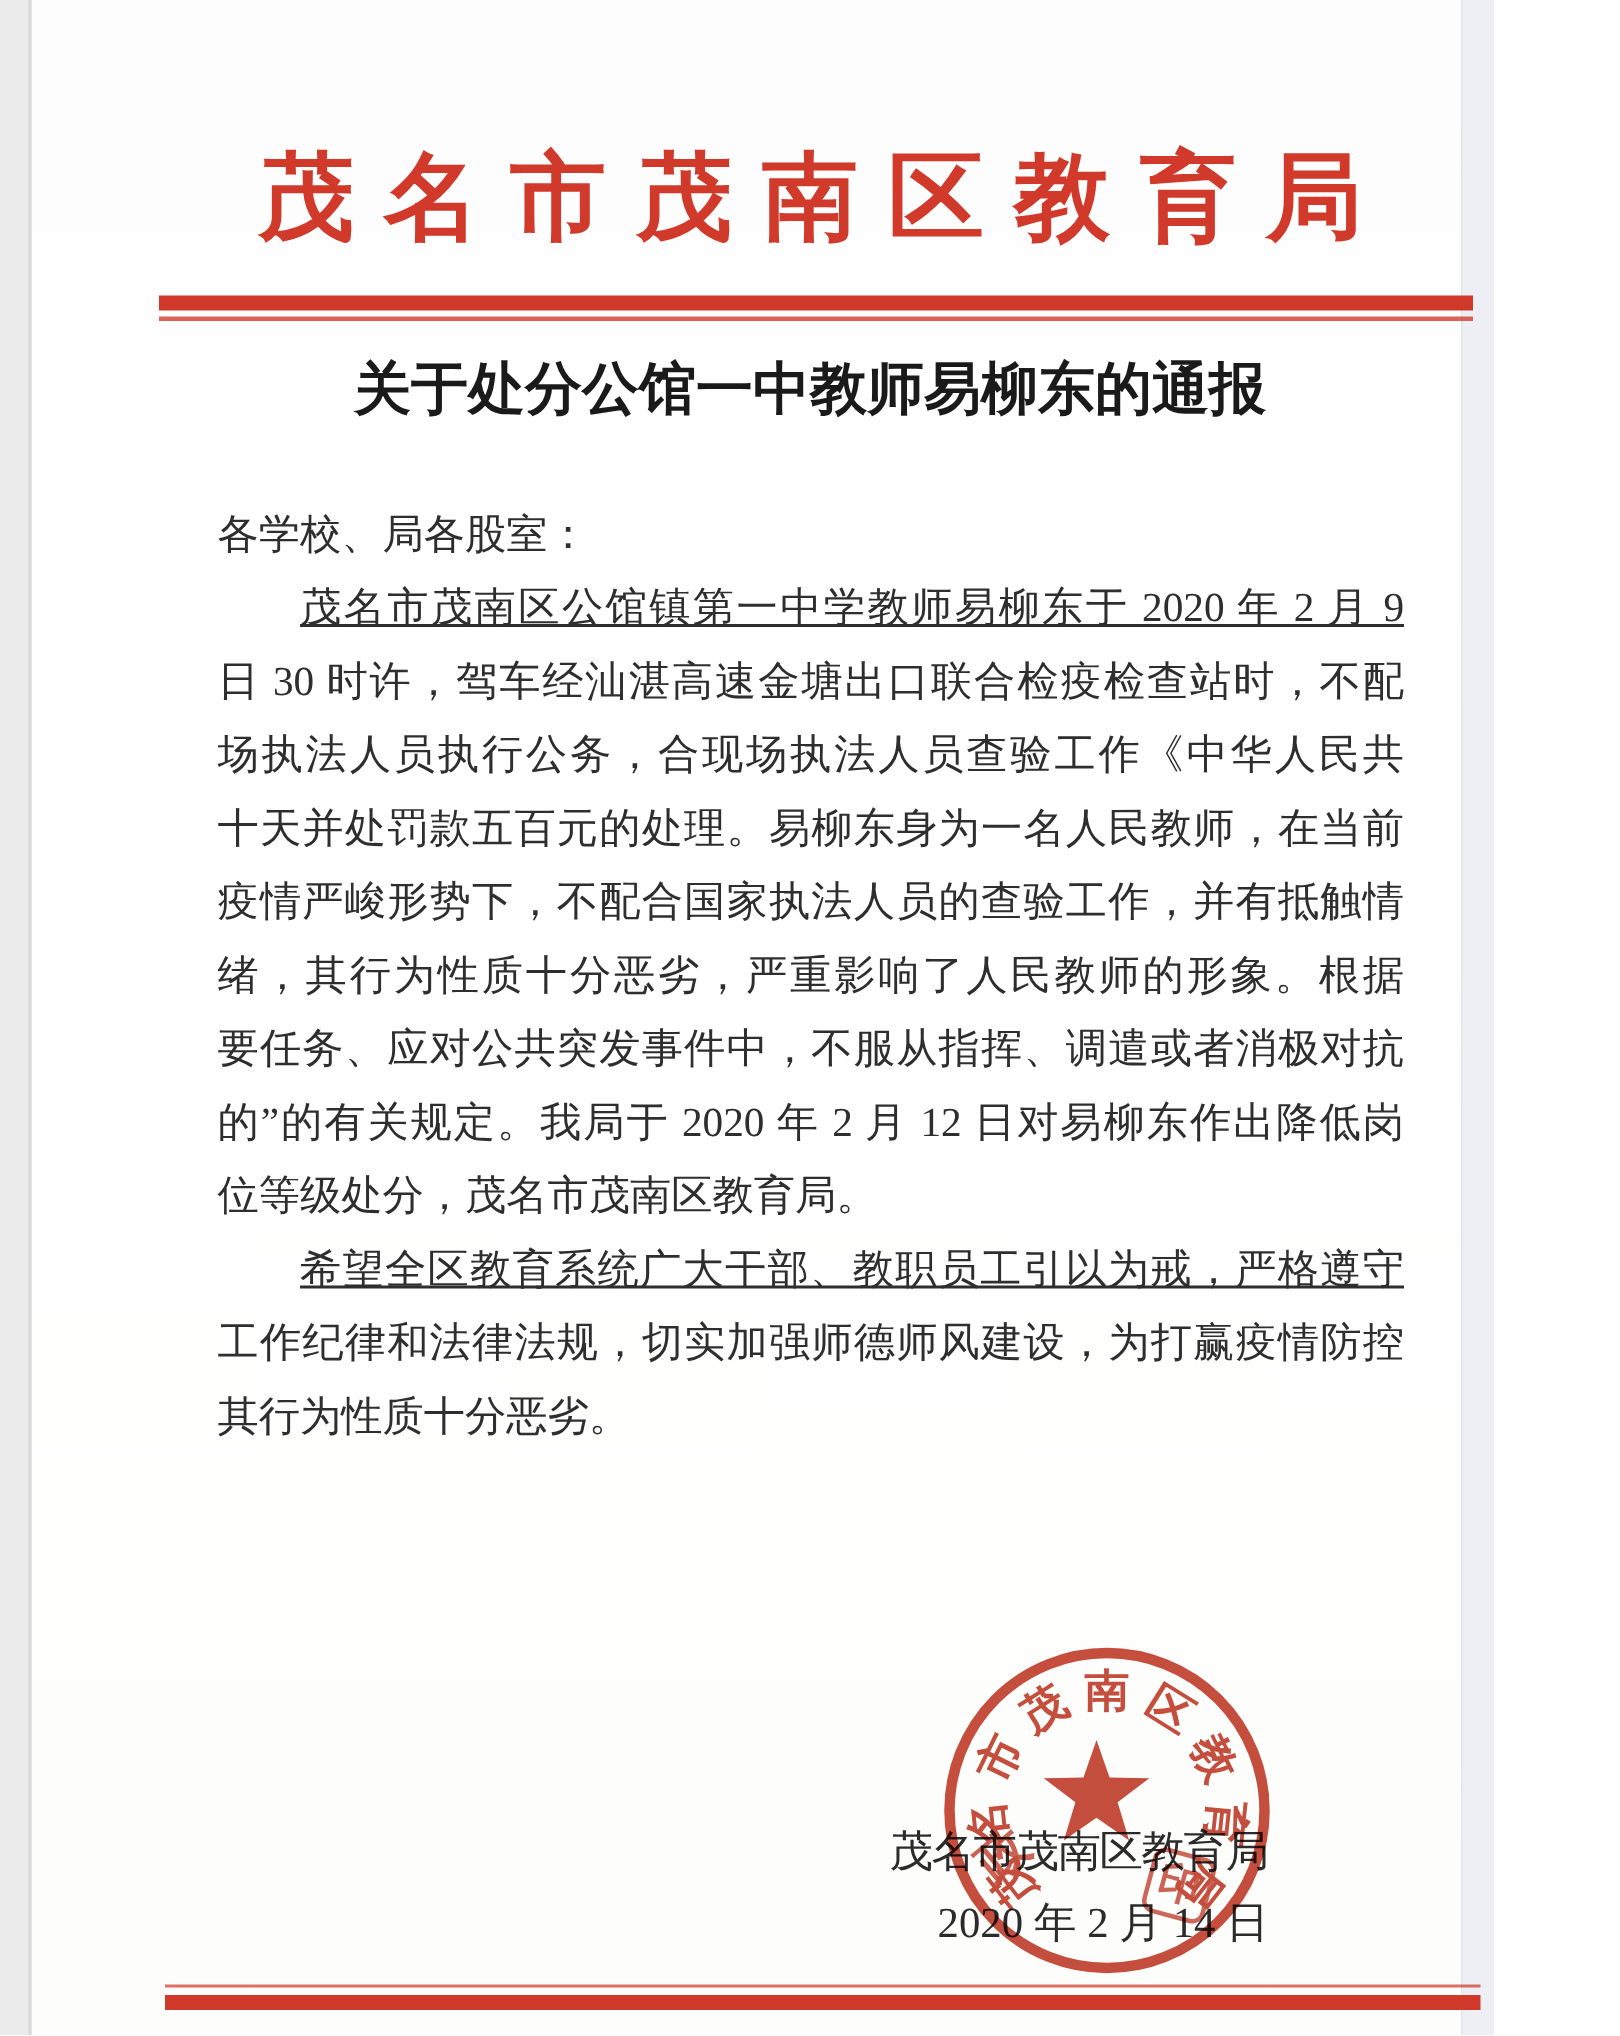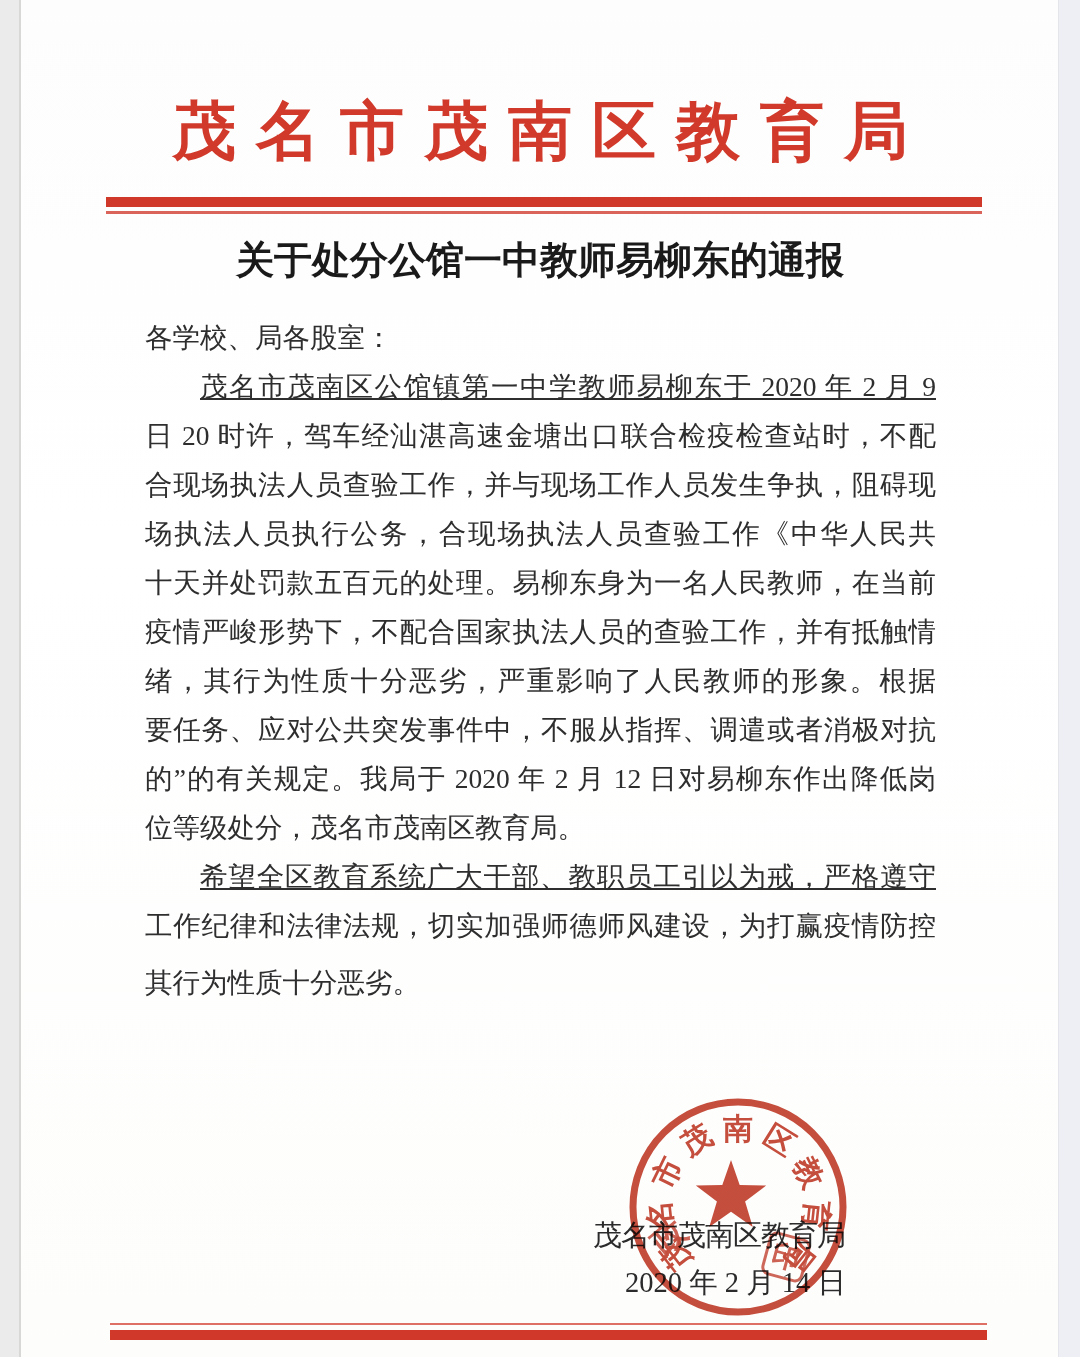--- a/index.html
+++ b/index.html
@@ -6,21 +6,21 @@
   :root{
     --header-red:#d13a2b;
     --rule-red:#d0382a;
     --seal-red:#c2402e;
     --body-text:#2e2e2e;
     --title-text:#1a1a1a;
   }
   html,body{margin:0;padding:0;background:#ffffff;}
   .screenshot{
     position:relative;
-    width:1080px;height:1357px;
+    width:996px;height:1357px;
     background:linear-gradient(180deg,#fdfdfd 0%,#ffffff 40%,#fdfdfc 100%);
     overflow:hidden;
     font-family:"Liberation Serif","DejaVu Serif",serif;
   }
   .edge-left{
     position:absolute;left:0;top:0;width:19px;height:100%;
     background:#ebebeb;border-right:2px solid #d8d8d6;
   }
   .edge-right{
     position:absolute;right:0;top:0;width:21px;height:100%;
@@ -40,21 +40,21 @@
   .rule-bottom-thin{top:1323px;left:110px;width:877px;height:2px;opacity:.72;}
   .rule-bottom-thick{top:1330px;left:110px;width:877px;height:10px;}
   .doc-title{
     position:absolute;top:234px;left:30px;width:1020px;
     text-align:center;
     font-size:38px;line-height:52px;font-weight:bold;
     color:var(--title-text);
     letter-spacing:0px;white-space:nowrap;
   }
   .letter-body{
-    position:absolute;top:313px;left:145px;width:791px;
+    position:absolute;top:331px;left:145px;width:791px;
     font-size:27.5px;color:var(--body-text);
   }
   .body-line{
     height:49px;line-height:49px;
     white-space:nowrap;
   }
   .body-line.justify{
     white-space:normal;
     text-align:justify;
     text-align-last:justify;
@@ -107,22 +107,21 @@
   <div class="org-header">茂名市茂南区教育局</div>
 
   <div class="rule rule-top-thick"></div>
   <div class="rule rule-top-thin"></div>
 
   <div class="doc-title">关于处分公馆一中教师易柳东的通报</div>
 
   <div class="letter-body">
       <div class="body-line">各学校、局各股室：</div>
       <div class="body-line indent justify">茂名市茂南区公馆镇第一中学教师易柳东于 2020 年 2 月 9</div>
-      <div class="body-line justify">日 20 时许，驾车经汕湛高速金塘出口联合检疫检查站时，不配</div>
-      <div class="body-line justify">合现场执法人员查验工作，并与现场工作人员发生争执，阻碍现</div>
+      <div class="body-line justify">日 30 时许，驾车经汕湛高速金塘出口联合检疫检查站时，不配</div>
       <div class="body-line justify">场执法人员执行公务，合现场执法人员查验工作《中华人民共</div>
       <div class="body-line justify">十天并处罚款五百元的处理。易柳东身为一名人民教师，在当前</div>
       <div class="body-line justify">疫情严峻形势下，不配合国家执法人员的查验工作，并有抵触情</div>
       <div class="body-line justify">绪，其行为性质十分恶劣，严重影响了人民教师的形象。根据《事</div>
       <div class="body-line justify">要任务、应对公共突发事件中，不服从指挥、调遣或者消极对抗</div>
       <div class="body-line justify">的”的有关规定。我局于 2020 年 2 月 12 日对易柳东作出降低岗</div>
       <div class="body-line">位等级处分，茂名市茂南区教育局。</div>
       <div class="body-line indent justify">希望全区教育系统广大干部、教职员工引以为戒，严格遵守</div>
       <div class="body-line justify">工作纪律和法律法规，切实加强师德师风建设，为打赢疫情防控</div>
       <div class="body-line">其行为性质十分恶劣。</div>

